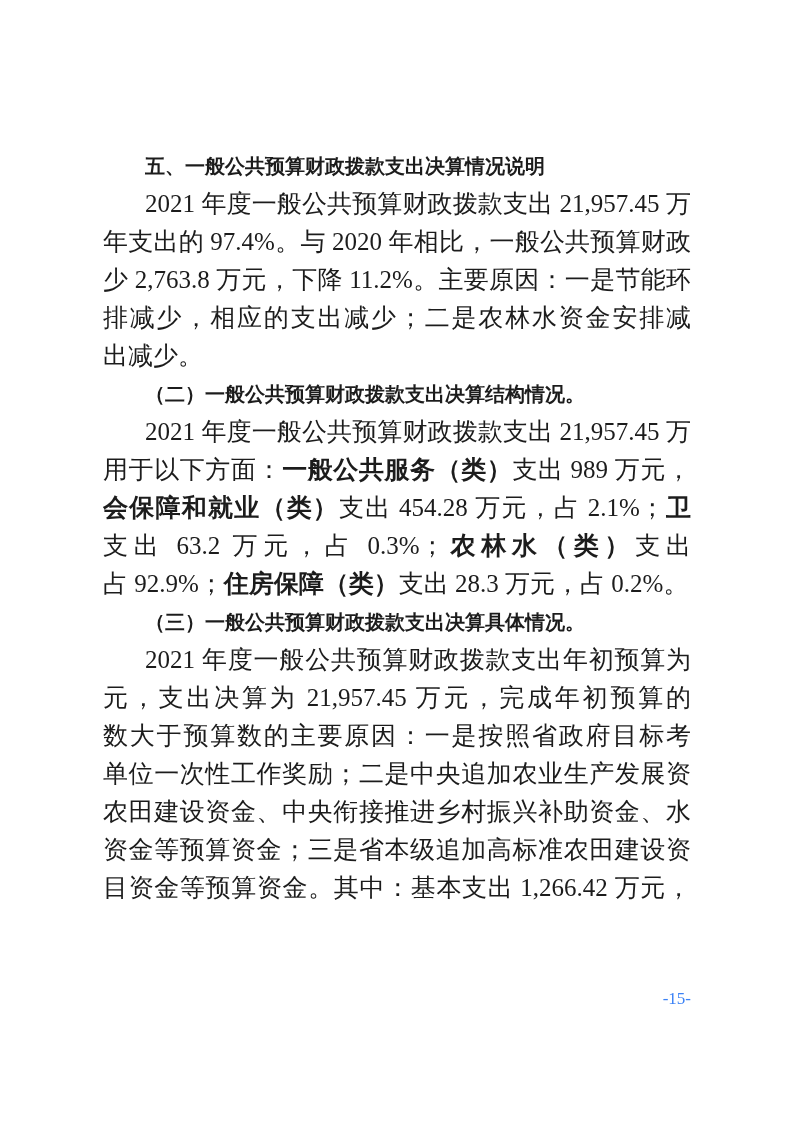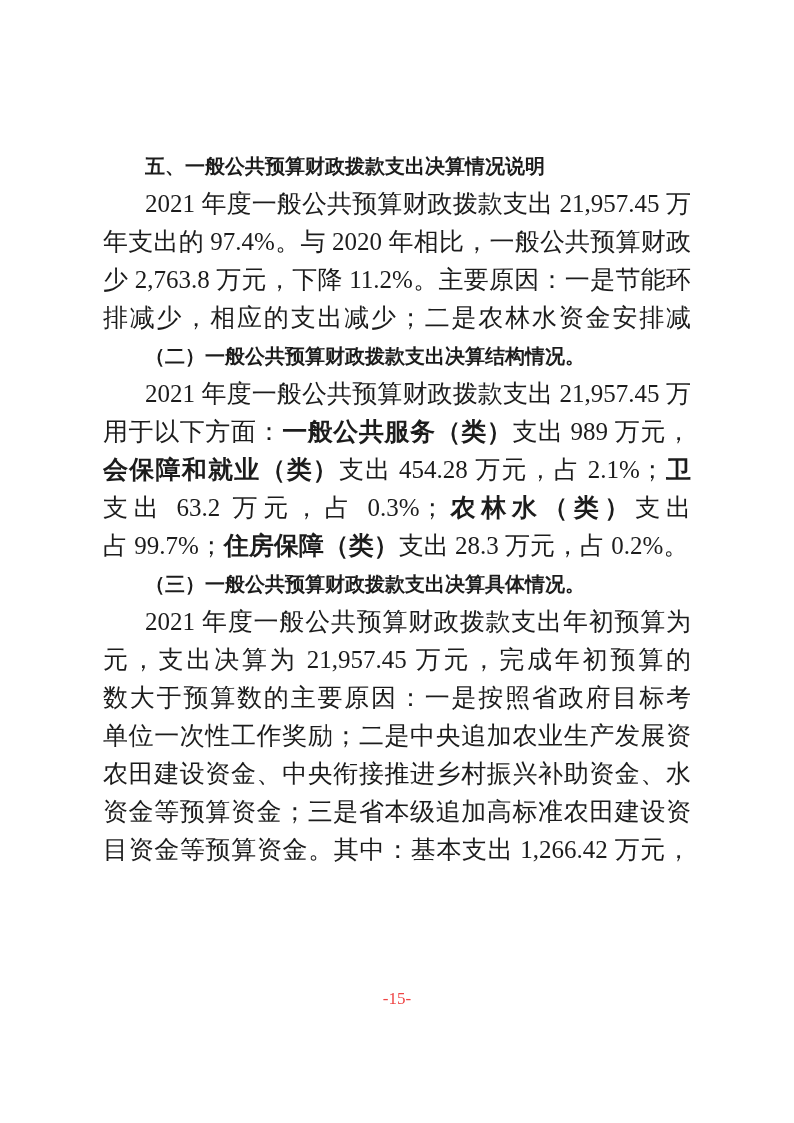--- a/index.html
+++ b/index.html
@@ -42,42 +42,43 @@
     font-size: 20px;
   }
   .seg.bold {
     font-weight: bold;
   }
   .page-number {
     position: absolute;
     left: 103px;
     top: 988px;
     width: 588px;
-    text-align: center;
+    text-align: right;
     font-size: 17px;
-    color: #ef4444;
+    color: #3b82f6;
     line-height: 22px;
   }
 </style>
 </head>
 <body>
 
 <div class="page">
   <div class="doc-body">
       <div class="line indent heading"><span class="seg bold">五、一般公共预算财政拨款支出决算情况说明</span></div>
       <div class="line justify indent"><span class="seg">2021 年度一般公共预算财政拨款支出 21,957.45 万元，占本</span></div>
       <div class="line justify"><span class="seg">年支出的 97.4%。与 2020 年相比，一般公共预算财政拨款支出减</span></div>
       <div class="line justify"><span class="seg">少 2,763.8 万元，下降 11.2%。主要原因：一是节能环保资金安</span></div>
       <div class="line justify"><span class="seg">排减少，相应的支出减少；二是农林水资金安排减少，相应的支</span></div>
+      <div class="line"><span class="seg">出减少。</span></div>
       <div class="line indent heading"><span class="seg bold">（二）一般公共预算财政拨款支出决算结构情况。</span></div>
       <div class="line justify indent"><span class="seg">2021 年度一般公共预算财政拨款支出 21,957.45 万元，主要</span></div>
       <div class="line justify"><span class="seg">用于以下方面：</span><span class="seg bold">一般公共服务（类）</span><span class="seg">支出 989 万元，占 4.5%；</span><span class="seg bold">社</span></div>
       <div class="line justify"><span class="seg bold">会保障和就业（类）</span><span class="seg">支出 454.28 万元，占 2.1%；</span><span class="seg bold">卫生健康（类）</span></div>
       <div class="line justify"><span class="seg">支出 63.2 万元，占 0.3%；</span><span class="seg bold">农林水（类）</span><span class="seg">支出 20,404.07 万元，</span></div>
-      <div class="line"><span class="seg">占 99.7%；</span><span class="seg bold">住房保障（类）</span><span class="seg">支出 28.3 万元，占 0.2%。</span></div>
+      <div class="line"><span class="seg">占 92.9%；</span><span class="seg bold">住房保障（类）</span><span class="seg">支出 28.3 万元，占 0.2%。</span></div>
       <div class="line indent heading"><span class="seg bold">（三）一般公共预算财政拨款支出决算具体情况。</span></div>
       <div class="line justify indent"><span class="seg">2021 年度一般公共预算财政拨款支出年初预算为 7,117.9 万</span></div>
       <div class="line justify"><span class="seg">元，支出决算为 21,957.45 万元，完成年初预算的 308.5%。决算</span></div>
       <div class="line justify"><span class="seg">数大于预算数的主要原因：一是按照省政府目标考核，发放事业</span></div>
       <div class="line justify"><span class="seg">单位一次性工作奖励；二是中央追加农业生产发展资金、高标准</span></div>
       <div class="line justify"><span class="seg">农田建设资金、中央衔接推进乡村振兴补助资金、水利工程建设</span></div>
       <div class="line justify"><span class="seg">资金等预算资金；三是省本级追加高标准农田建设资金、省级衔</span></div>
       <div class="line justify"><span class="seg">目资金等预算资金。其中：基本支出 1,266.42 万元，占 5.8%；</span></div>
     </div>
   <div class="page-number">-15-</div>

